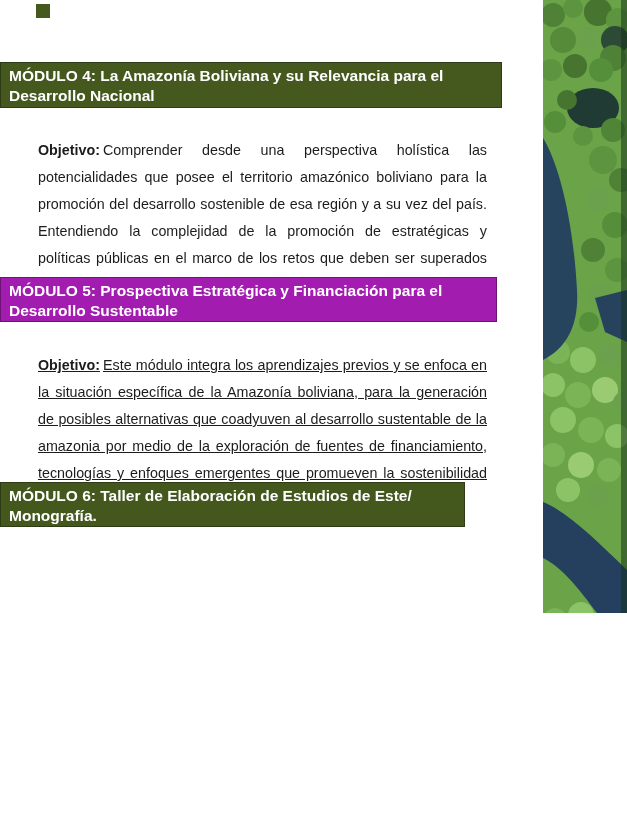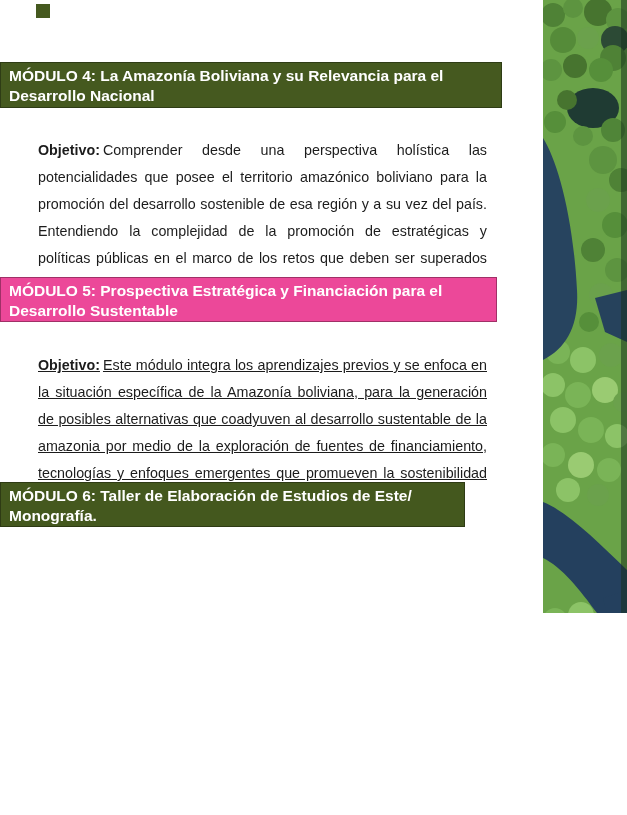--- a/index.html
+++ b/index.html
@@ -67,21 +67,21 @@
 
   <div class="accent-square"></div>
 
   <div class="module-bar" id="bar1" style="background-color: rgb(69, 89, 31);">
     <span>MÓDULO 4: La Amazonía Boliviana y su Relevancia para el Desarrollo Nacional</span>
   </div>
   <p class="objective" id="obj1">
     <strong>Objetivo:</strong><span>Comprender desde una perspectiva holística las potencialidades que posee el territorio amazónico boliviano para la promoción del desarrollo sostenible de esa región y a su vez del país. Entendiendo la complejidad de la promoción de estratégicas y políticas públicas en el marco de los retos que deben ser superados en la planificación e implementaciones de acciones.</span>
   </p>
 
-  <div class="module-bar" id="bar2" style="background-color: #ec4899; padding-left: 8px;">
+  <div class="module-bar" id="bar2" style="background-color: #a21caf; padding-left: 8px;">
     <span>MÓDULO 5: Prospectiva Estratégica y Financiación para el Desarrollo Sustentable</span>
   </div>
   <p class="objective" id="obj2">
     <strong>Objetivo:</strong><span>Este módulo integra los aprendizajes previos y se enfoca en la situación específica de la Amazonía boliviana, para la generación de posibles alternativas que coadyuven al desarrollo sustentable de la amazonia por medio de la exploración de fuentes de financiamiento, tecnologías y enfoques emergentes que promueven la sostenibilidad en la región, con énfasis en el uso de datos y energías limpias.</span>
   </p>
 
   <div class="module-bar" id="bar3" style="background-color: rgb(68, 88, 30);">
     <span>MÓDULO 6: Taller de Elaboración de Estudios de Este/ Monografía.</span>
   </div>
 

